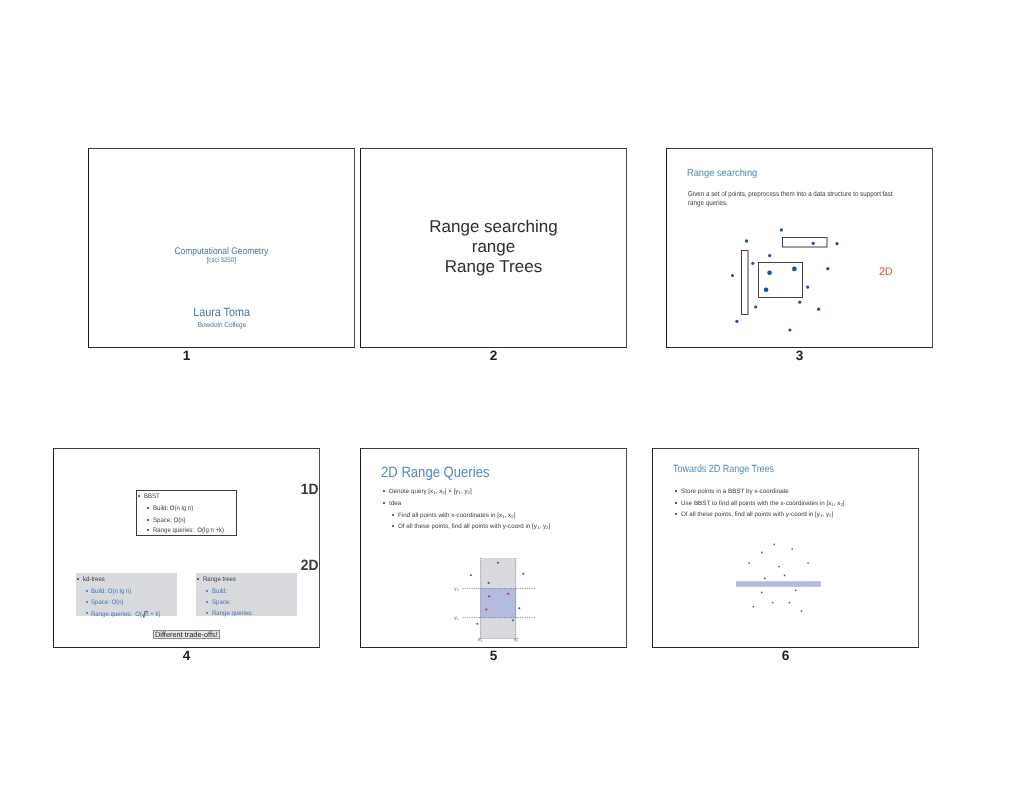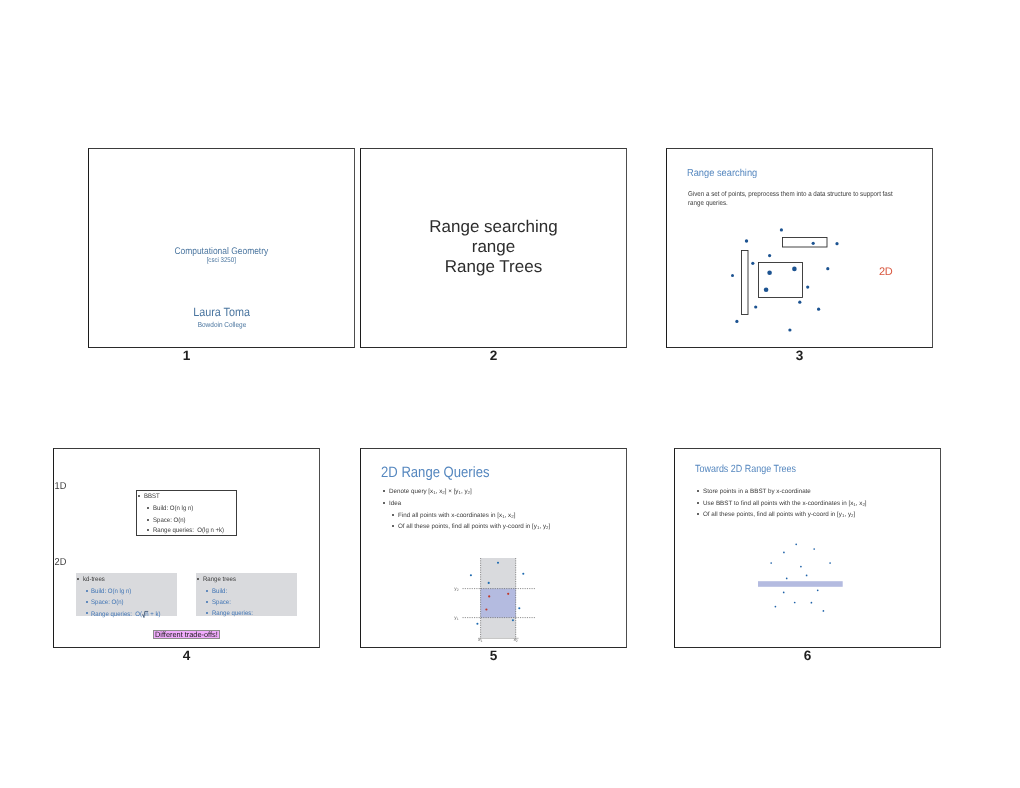--- a/index.html
+++ b/index.html
@@ -33,26 +33,26 @@
   
   .s-title{position:absolute;left:20px;top:19px;font-size:10.1px;color:#5587bf;}
   .s-title .sx92{transform-origin:left;}
 
   
   .s3-body{position:absolute;left:21px;top:41px;width:235px;font-size:7px;
            color:#3c3c3c;line-height:9px;transform:scaleX(0.89);transform-origin:left top;}
   .s3-2d{position:absolute;left:212px;top:117px;font-size:11px;color:#d9573f;letter-spacing:-0.3px;}
 
   
-  .s4-h{position:absolute;left:0;width:265px;text-align:left;font-size:10px;color:#3a3a3a;}
+  .s4-h{position:absolute;left:0;width:265px;text-align:right;font-size:15px;color:#3a3a3a;font-weight:bold;}
   .s4-box1d{position:absolute;left:81.6px;top:41.3px;width:101.5px;height:45.8px;
             border:1px solid #3c3c3c;background:#fff;box-sizing:border-box;}
   .s4-gbox{position:absolute;top:124px;height:43.4px;background:#d9dadd;}
   .s4-note{position:absolute;left:99.3px;top:180.7px;width:66.3px;height:9.7px;
-           border:1px solid #8d8d8d;background:#f0abfc;box-sizing:border-box;
+           border:1px solid #8d8d8d;background:#e5e5e5;box-sizing:border-box;
            font-size:7.6px;color:#232323;text-align:center;line-height:8.8px;white-space:nowrap;}
 
   .li{position:absolute;white-space:pre;font-size:6.5px;line-height:7px;color:#3a3a3a;}
   .li > .bu{position:absolute;left:0;top:2.2px;width:1.8px;height:1.8px;border-radius:50%;
             background:currentColor;font-size:0;overflow:hidden;}
   .li > .tx{position:absolute;left:5.7px;top:0;transform-origin:left top;transform:scaleX(0.93);}
   .li.blue{color:#3f74b4;}
   .rad{display:inline-block;width:3.6px;height:6px;position:relative;top:1.1px;
        margin-right:-0.3px;vertical-align:baseline;}
   .rad svg{position:absolute;left:0;top:0;overflow:visible;}
@@ -192,21 +192,21 @@
           </g>
     </svg>
     <div class="axlab" style="left:93.3px;top:138.1px;">y<sub>2</sub></div>
     <div class="axlab" style="left:93.3px;top:166.9px;">y<sub>1</sub></div>
     <div class="axlab" style="left:117.1px;top:188.6px;">x<sub>1</sub></div>
     <div class="axlab" style="left:152.4px;top:188.6px;">x<sub>2</sub></div>
   </div>
   <div class="slide-num">5</div>
 </div>
 
-<div class="cell" style="left:674px;top:440px;">
+<div class="cell" style="left:652px;top:440px;">
   <div class="slide">
     <div class="s-title" style="top:14.5px;font-size:10.4px;"><span class="sx92" style="transform:scaleX(0.862)">Towards 2D Range Trees</span></div>
     <div class="bl" style="left:22.2px;top:39.4px;"><span class="bu">•</span><span class="tx">Store points in a BBST by x-coordinate</span></div>
     <div class="bl" style="left:22.2px;top:50.7px;"><span class="bu">•</span><span class="tx">Use BBST to find all points with the x-coordinates in [x<sub>1</sub>, x<sub>2</sub>]</span></div>
     <div class="bl" style="left:22.2px;top:62px;"><span class="bu">•</span><span class="tx">Of all these points, find all points with y-coord in [y<sub>1</sub>, y<sub>2</sub>]</span></div>
     <svg class="fig" width="265" height="198" viewBox="0 0 265 198">
       <rect x="83" y="132.2" width="84.7" height="5.6" fill="#b4bbe0"></rect>
       <g>
             <circle cx="121.2" cy="95.3" r="0.85" fill="#1f62a8"></circle>
             <circle cx="139.2" cy="100" r="0.85" fill="#1f62a8"></circle>

